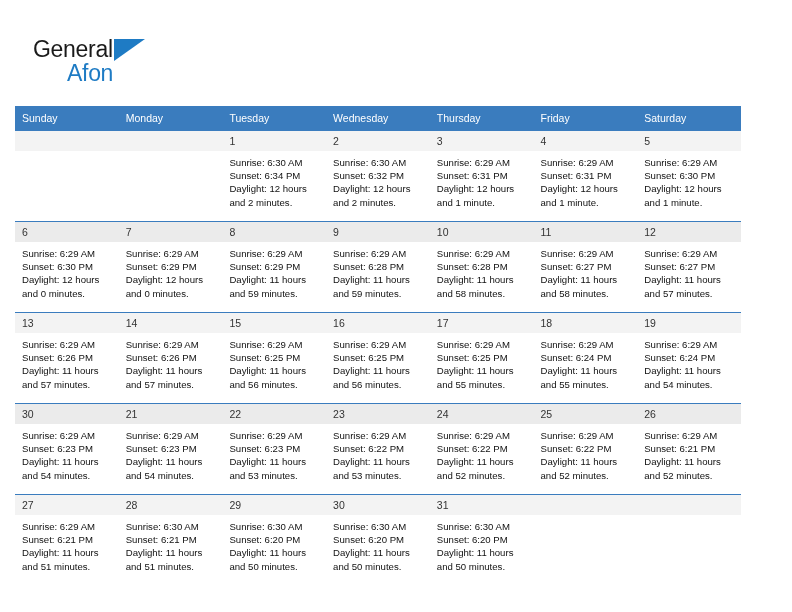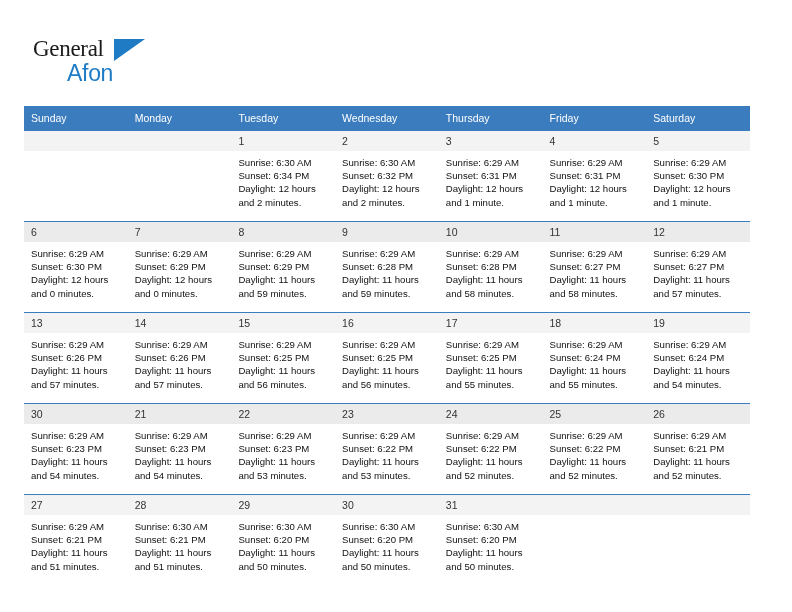--- a/index.html
+++ b/index.html
@@ -36,21 +36,21 @@
     width: 130px;
     height: 56px;
   }
   .logo-general {
     position: absolute;
     left: 0;
     top: 0;
     font-size: 23px;
     letter-spacing: -0.3px;
     color: #1a1a1a;
-    font-family: Liberation Serif, serif;
+    font-family: Liberation Sans, sans-serif;
   }
   .logo-triangle {
     position: absolute;
     left: 81px;
     top: 3px;
     width: 0;
     height: 0;
     border-left: 31px solid #1e7bc4;
     border-bottom: 22px solid transparent;
   }
@@ -79,21 +79,21 @@
     font-size: 14.5px;
     color: #2b2b2b;
     line-height: 22px;
     margin-top: 6px;
     white-space: nowrap;
   }
 
   
   .calendar {
     position: absolute;
-    left: 24px;
+    left: 15px;
     top: 106px;
     width: 726px;
     border-collapse: collapse;
     table-layout: fixed;
   }
   .calendar th {
     background: #3a7cbe;
     color: #ffffff;
     font-size: 10.5px;
     font-weight: normal;

